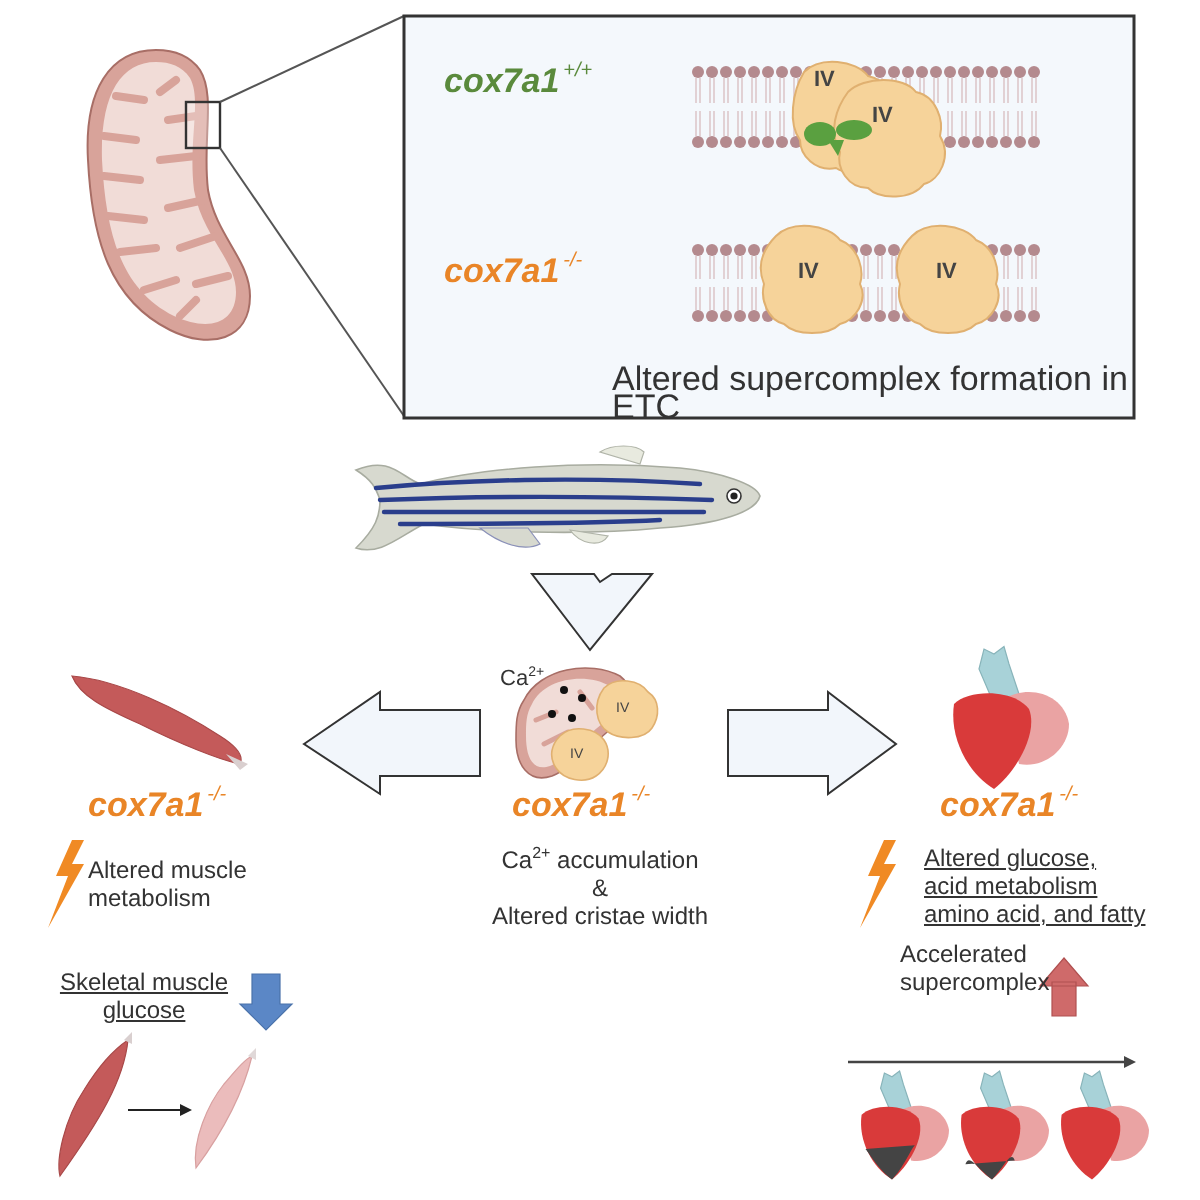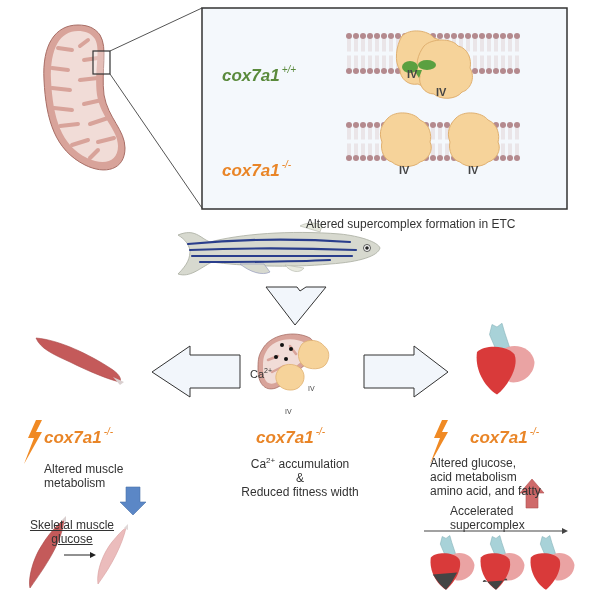--- a/index.html
+++ b/index.html
@@ -1,17 +1,17 @@
 <!DOCTYPE html>
 <html><head>
 <meta charset="utf-8">
 <style>
   html,body{margin:0;padding:0;background:#fff;}
   body{width:600px;height:600px;position:relative;overflow:hidden;font-family:"Liberation Sans",sans-serif;color:#222;}
-  .abs{position:absolute;margin-top:34px;}
+  .abs{position:absolute;}
   svg{position:absolute;left:0;top:0;}
   .gene{font-weight:bold;font-style:italic;font-size:17px;white-space:nowrap;}
   .gene sup{font-size:10px;font-weight:normal;vertical-align:8px;margin-left:2px;}
   .txt{font-size:12px;line-height:14px;color:#333;}
   .ctr{text-align:center;}
   .small{font-size:11px;color:#333;}
 </style>
 </head>
 <body>
 
@@ -317,57 +317,57 @@
 </div>
 <div class="abs gene" style="left:222px;top:125px;">
   <span style="color:#e98527">cox7a1</span><sup style="color:#e98527">-/-</sup>
 </div>
 
 <div class="abs small" style="left:407px;top:34px;font-weight:bold;color:#444;">IV</div>
 <div class="abs small" style="left:436px;top:52px;font-weight:bold;color:#444;">IV</div>
 <div class="abs small" style="left:399px;top:130px;font-weight:bold;color:#444;">IV</div>
 <div class="abs small" style="left:468px;top:130px;font-weight:bold;color:#444;">IV</div>
 
-<div class="abs txt" style="left:306px;top:183px;font-size:12px;">Altered supercomplex formation in ETC</div>
+<div class="abs txt" style="left:306px;top:183px;font-size:17px;">Altered supercomplex formation in ETC</div>
 
 
 <div class="abs txt" style="left:250px;top:330px;font-size:11px;">
   <span>Ca</span><sup style="font-size:7px">2+</sup>
 </div>
 <div class="abs" style="left:308px;top:351px;font-size:7px;color:#444;">IV</div>
 <div class="abs" style="left:285px;top:374px;font-size:7px;color:#444;">IV</div>
 
 <div class="abs gene" style="left:256px;top:392px;color:#e98527;">
   <span>cox7a1</span><sup>-/-</sup>
 </div>
 <div class="abs txt ctr" style="left:220px;top:420px;width:160px;">
   <div><span>Ca</span><sup style="font-size:8px">2+</sup><span> accumulation</span></div>
   <div>&amp;</div>
-  <div>Reduced fitness width</div>
+  <div>Altered cristae width</div>
 </div>
 
 
 <div class="abs gene" style="left:44px;top:392px;color:#e98527;">
   <span>cox7a1</span><sup>-/-</sup>
 </div>
 <div class="abs txt" style="left:44px;top:428px;">
   <div>Altered muscle</div>
   <div>metabolism</div>
 </div>
 <div class="abs txt ctr" style="left:22px;top:484px;width:100px;text-decoration:underline;">
   <div>Skeletal muscle</div>
   <div>glucose</div>
 </div>
 
 
 <g></g>
 <div class="abs gene" style="left:470px;top:392px;color:#e98527;">
   <span>cox7a1</span><sup>-/-</sup>
 </div>
-<div class="abs txt" style="left:430px;top:422px;">
+<div class="abs txt" style="left:462px;top:422px;text-decoration:underline;">
   <div>Altered glucose,</div>
   <div>acid metabolism</div>
   <div>amino acid, and fatty</div>
 </div>
 <div class="abs txt" style="left:450px;top:470px;">
   <div>Accelerated</div>
   <div>supercomplex</div>
 </div>
 
 

